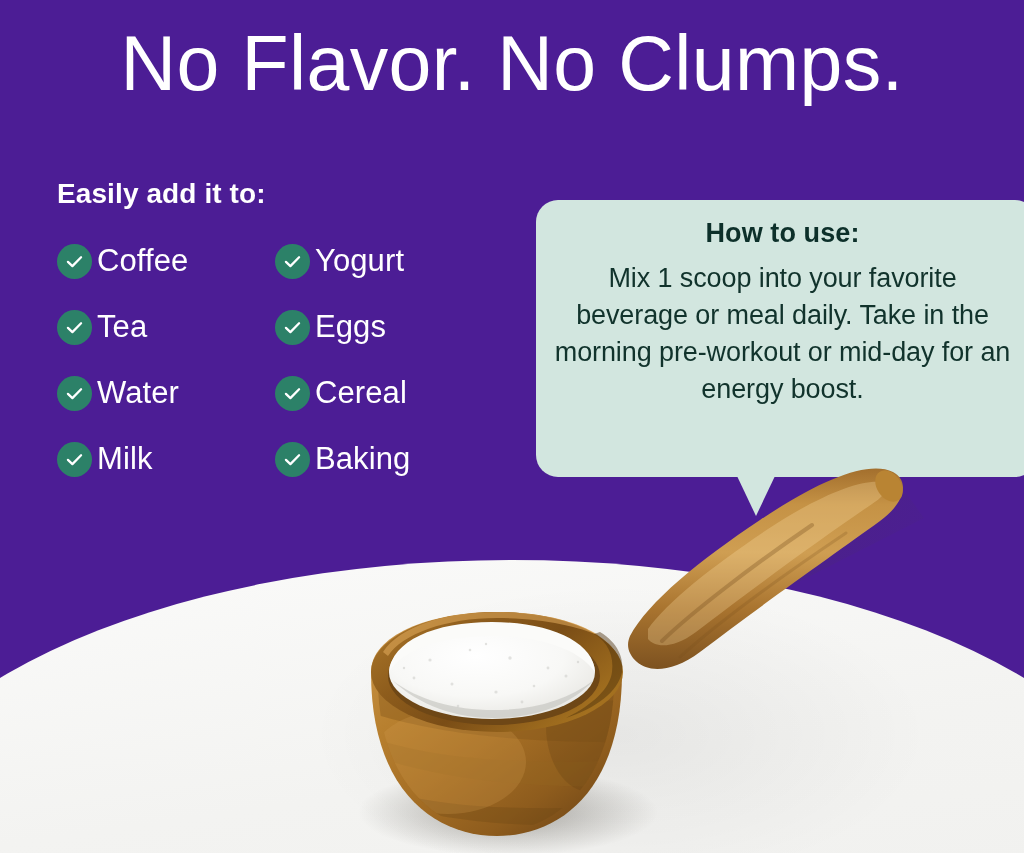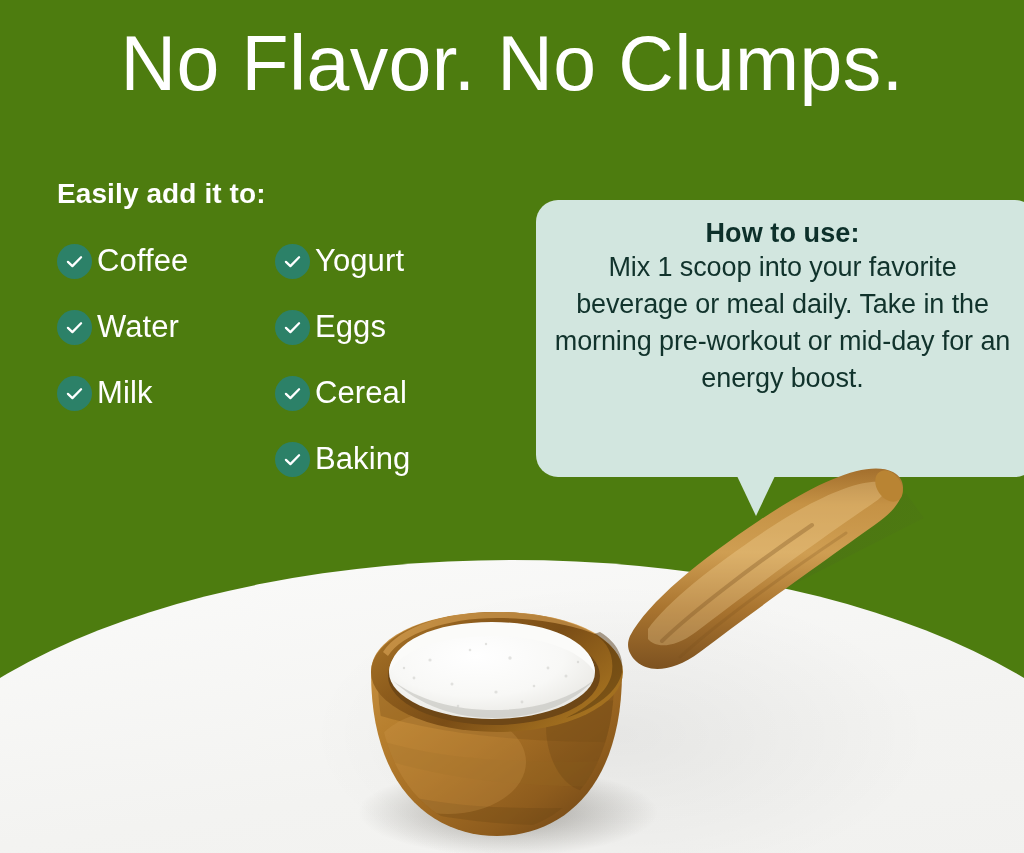--- a/index.html
+++ b/index.html
@@ -5,21 +5,21 @@
   html, body {
     margin: 0;
     padding: 0;
     background: #ffffff;
   }
   #stage {
     position: relative;
     width: 1024px;
     height: 853px;
     overflow: hidden;
-    background: #4d7c0f;
+    background: #4c1d95;
     font-family: "Liberation Sans", sans-serif;
     -webkit-font-smoothing: antialiased;
   }
 
   
   #table-surface {
     position: absolute;
     left: -140px;
     top: 560px;
     width: 1304px;
@@ -103,21 +103,21 @@
     padding: 18px 22px 0 14px;
   }
   #bubble-heading {
     text-align: center;
     color: #0d302a;
     font-size: 27px;
     font-weight: bold;
     letter-spacing: 0.1px;
   }
   #bubble-body {
-    margin-top: 0;
+    margin-top: 11px;
     text-align: center;
     color: #11332c;
     font-size: 27px;
     font-weight: 400;
     line-height: 37px;
     letter-spacing: -0.1px;
   }
   #bubble-tail {
     position: absolute;
     left: 737px;
@@ -154,20 +154,28 @@
 
     <div class="check-item">
       <span class="check-badge">
         <svg width="21" height="21" viewBox="0 0 24 24" aria-hidden="true">
           <path d="M4.5 12.4 L9.6 17.3 L19.5 7.2" fill="none" stroke="#ffffff" stroke-width="2.6" stroke-linecap="round" stroke-linejoin="round"></path>
         </svg>
       </span>
       <span class="check-label">Coffee</span>
     </div>
 
+    <div class="check-item">
+      <span class="check-badge">
+        <svg width="21" height="21" viewBox="0 0 24 24" aria-hidden="true">
+          <path d="M4.5 12.4 L9.6 17.3 L19.5 7.2" fill="none" stroke="#ffffff" stroke-width="2.6" stroke-linecap="round" stroke-linejoin="round"></path>
+        </svg>
+      </span>
+      <span class="check-label">Tea</span>
+    </div>
 
     <div class="check-item">
       <span class="check-badge">
         <svg width="21" height="21" viewBox="0 0 24 24" aria-hidden="true">
           <path d="M4.5 12.4 L9.6 17.3 L19.5 7.2" fill="none" stroke="#ffffff" stroke-width="2.6" stroke-linecap="round" stroke-linejoin="round"></path>
         </svg>
       </span>
       <span class="check-label">Water</span>
     </div>
 

